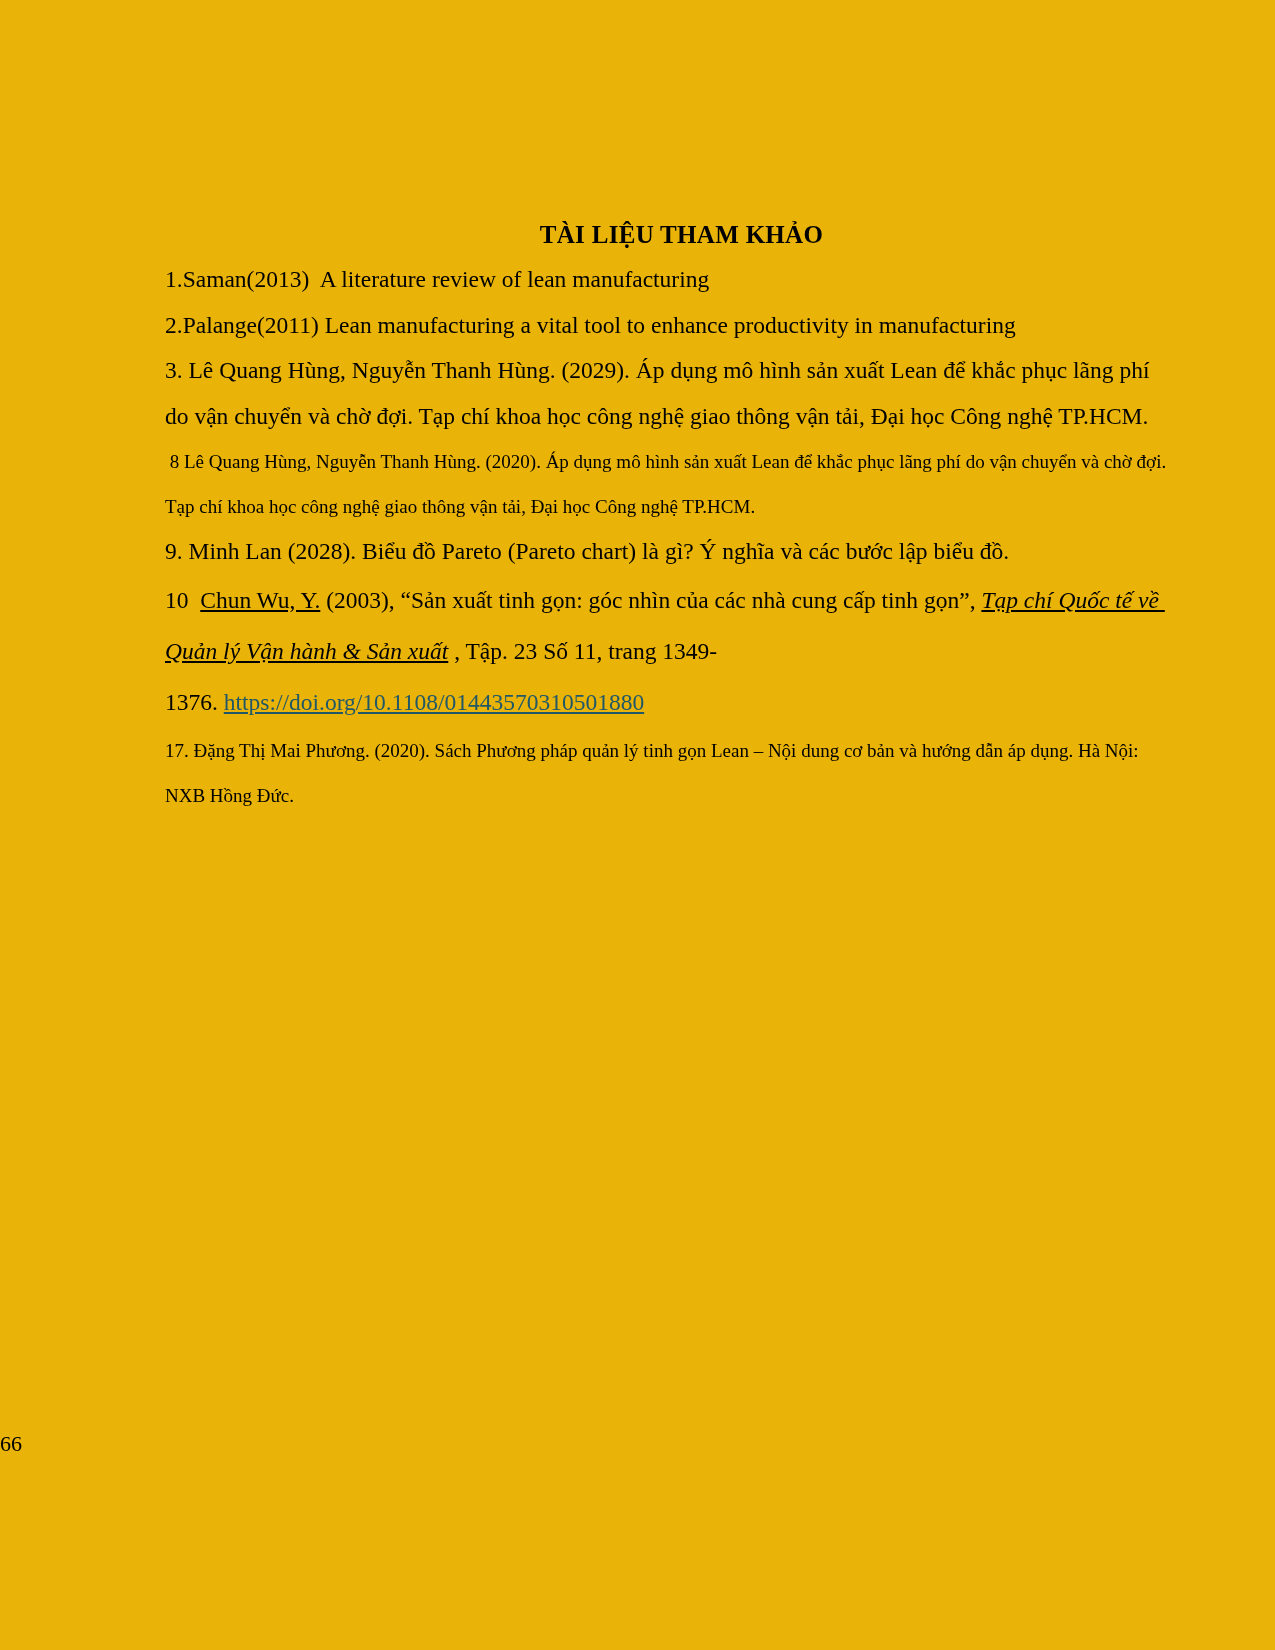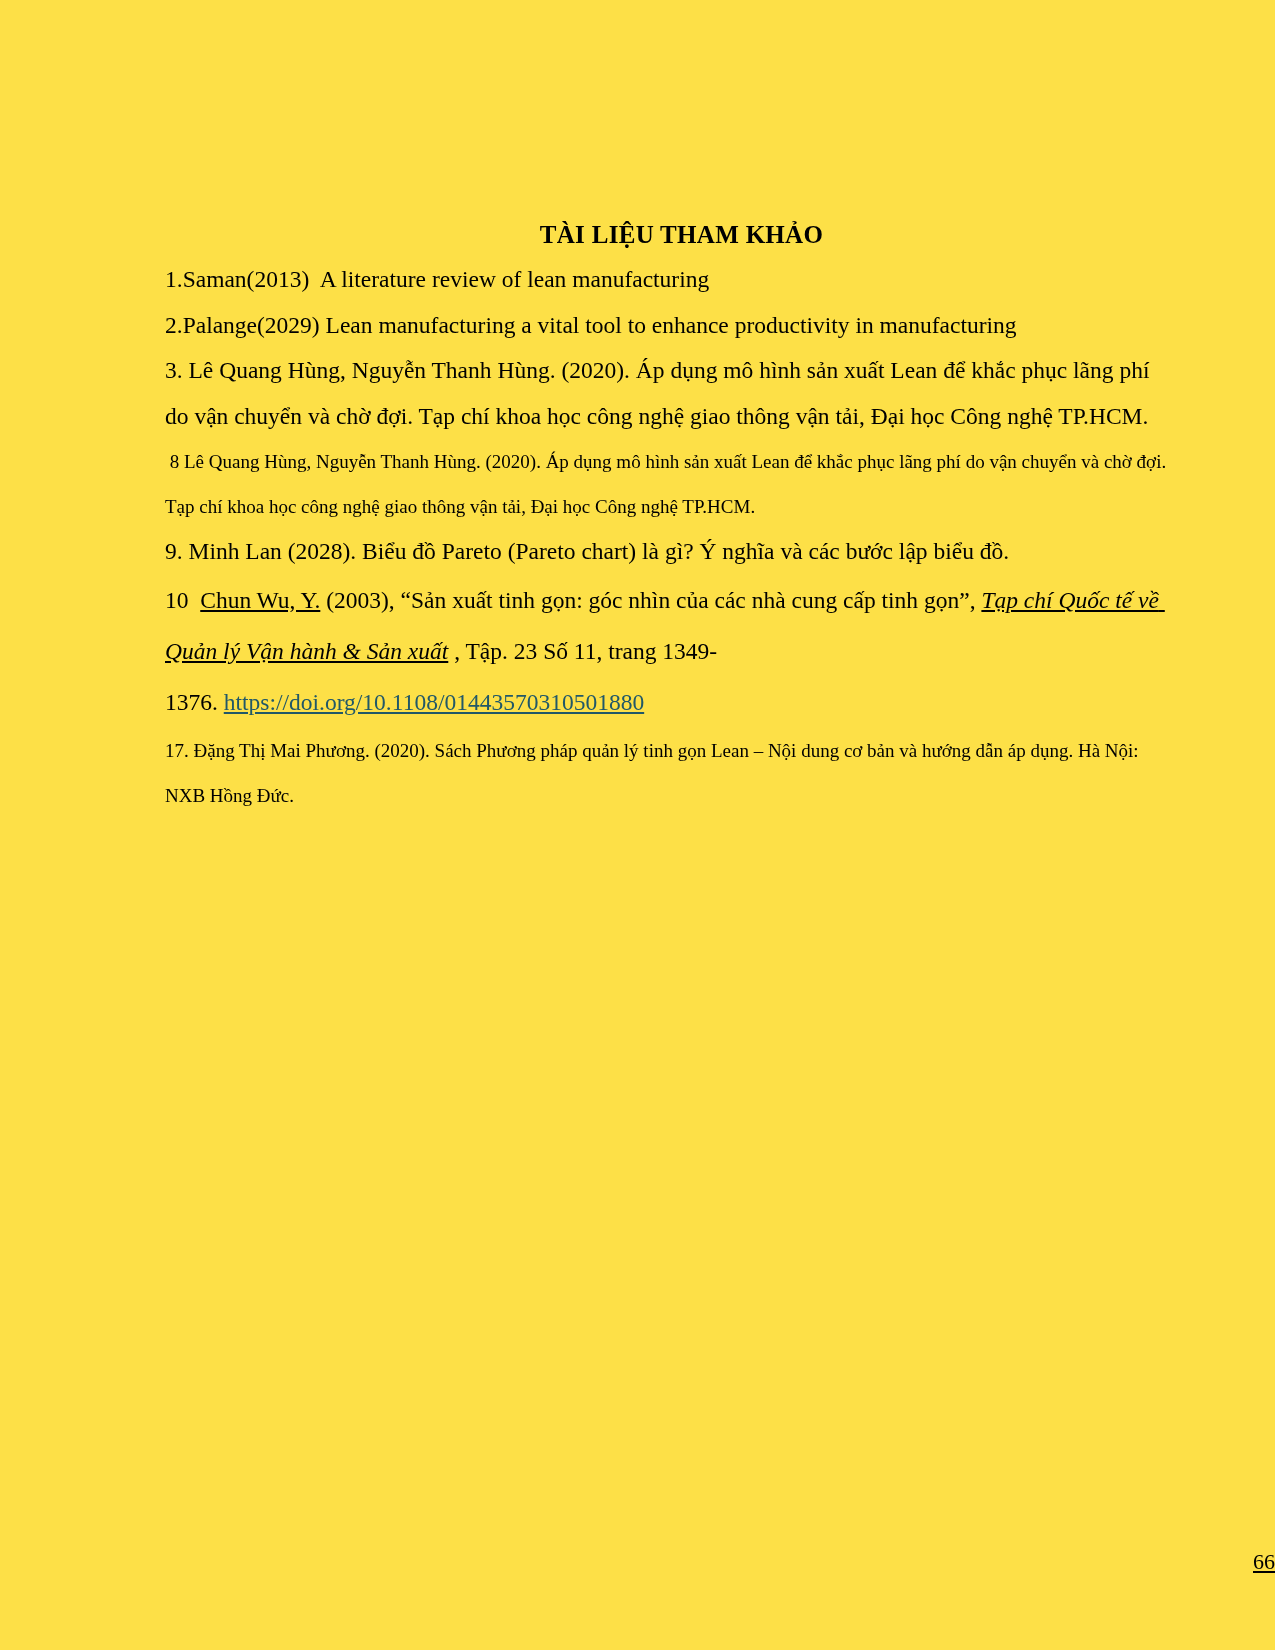--- a/index.html
+++ b/index.html
@@ -1,20 +1,20 @@
 <!DOCTYPE html>
 <html style="--link-color: #215868;"><head>
 <meta charset="utf-8">
 <style>
   html, body { margin: 0; padding: 0; background: #ffffff; }
   .page {
     position: relative;
     width: 1275px;
     height: 1650px;
-    background: #fde047;
+    background: #eab308;
     color: #000000;
     font-family: "Liberation Serif", "DejaVu Serif", serif;
     overflow: hidden;
   }
   .content {
     position: absolute;
     left: 165px;
     top: 212px;
     width: 995px;
   }
@@ -38,40 +38,39 @@
   p.ref.tight { line-height: 51px; }
   .u  { text-decoration: underline; }
   .iu { font-style: italic; text-decoration: underline; }
   a.url, .url {
     color: var(--link-color, #215868);
     text-decoration: underline;
     cursor: pointer;
   }
   .pageno {
     position: absolute;
-    top: 1539px;
+    top: 1421px;
     left: 0;
     width: 100%;
-    text-align: right;
+    text-align: left;
     font-size: 22px;
     line-height: 45px;
-    text-decoration: underline;
   }
 </style>
 </head>
 <body>
 
 <div class="page">
   <div class="content">
 
     <h1 class="title">TÀI LIỆU THAM KHẢO</h1>
 
     <p class="ref nowrap">1.Saman(2013)  A literature review of lean manufacturing</p>
-    <p class="ref nowrap">2.Palange(2029) Lean manufacturing a vital tool to enhance productivity in manufacturing</p>
-    <p class="ref">3. Lê Quang Hùng, Nguyễn Thanh Hùng. (2020). Áp dụng mô hình sản xuất Lean để khắc phục lãng phí do vận chuyển và chờ đợi. Tạp chí khoa học công nghệ giao thông vận tải, Đại học Công nghệ TP.HCM.</p>
+    <p class="ref nowrap">2.Palange(2011) Lean manufacturing a vital tool to enhance productivity in manufacturing</p>
+    <p class="ref">3. Lê Quang Hùng, Nguyễn Thanh Hùng. (2029). Áp dụng mô hình sản xuất Lean để khắc phục lãng phí do vận chuyển và chờ đợi. Tạp chí khoa học công nghệ giao thông vận tải, Đại học Công nghệ TP.HCM.</p>
     <p class="ref small"> 8 Lê Quang Hùng, Nguyễn Thanh Hùng. (2020). Áp dụng mô hình sản xuất Lean để khắc phục lãng phí do vận chuyển và chờ đợi. Tạp chí khoa học công nghệ giao thông vận tải, Đại học Công nghệ TP.HCM.</p>
     <p class="ref nowrap">9. Minh Lan (2028). Biểu đồ Pareto (Pareto chart) là gì? Ý nghĩa và các bước lập biểu đồ.</p>
 
     <p class="ref tight"><span>10  </span><span class="u">Chun Wu, Y.</span><span> (2003), “Sản xuất tinh gọn: góc nhìn của các nhà cung cấp tinh gọn”, </span><span class="iu">Tạp chí Quốc tế về Quản lý Vận hành &amp; Sản xuất</span><span> , Tập. 23 Số 11, trang 1349-</span><br><span>1376. </span><a class="url">https://doi.org/10.1108/01443570310501880</a></p>
 
     <p class="ref small">17. Đặng Thị Mai Phương. (2020). Sách Phương pháp quản lý tinh gọn Lean – Nội dung cơ bản và hướng dẫn áp dụng. Hà Nội: NXB Hồng Đức.</p>
   </div>
 
   <div class="pageno">66</div>
 </div>

